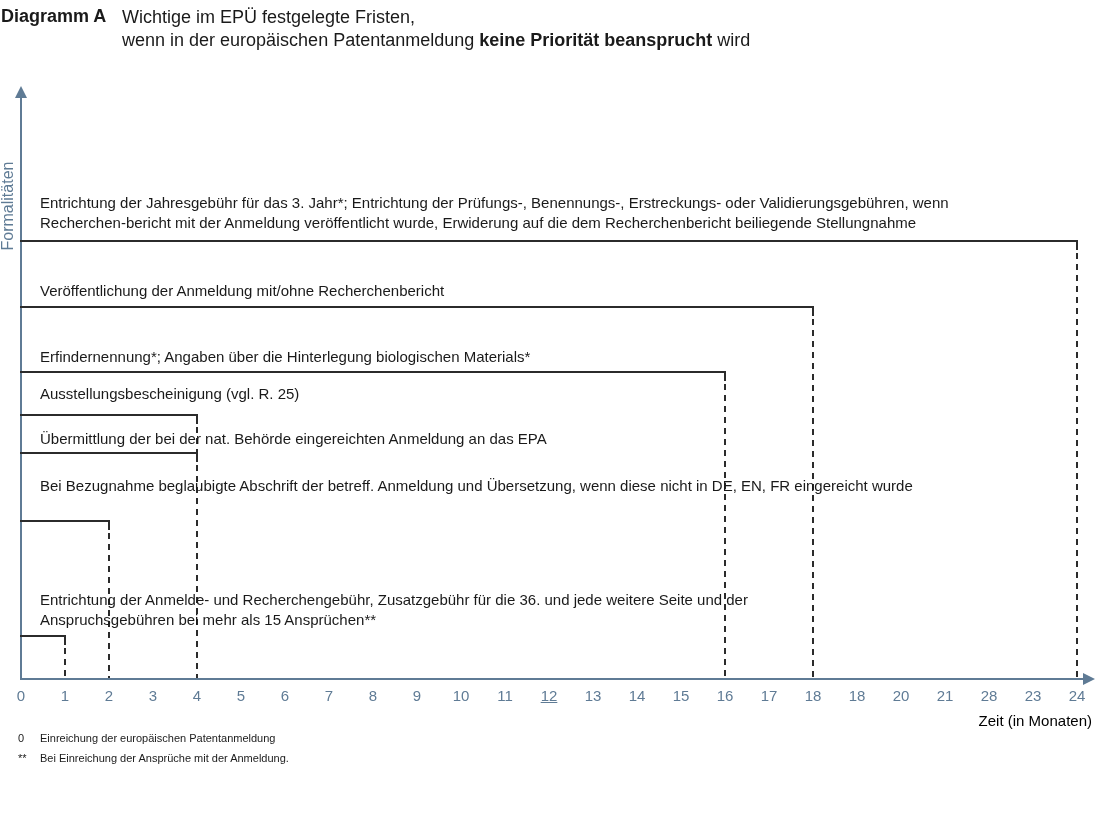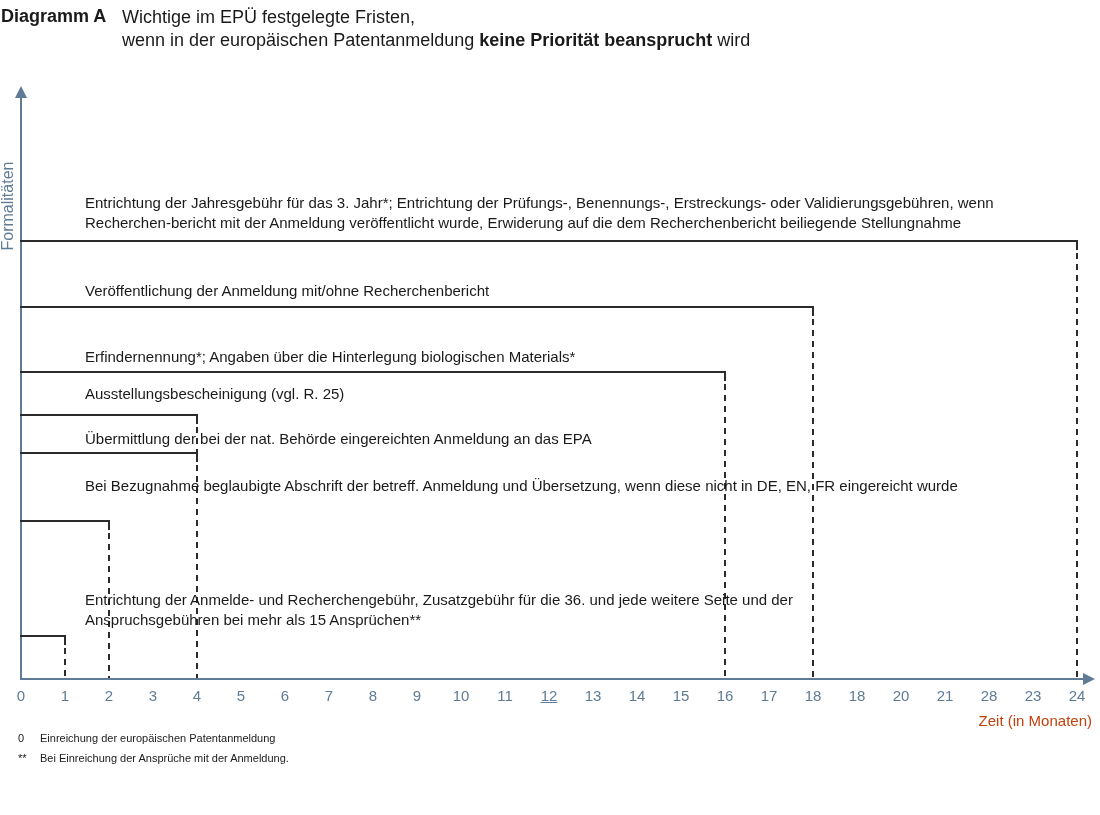--- a/index.html
+++ b/index.html
@@ -11,22 +11,22 @@
   .title-label{position:absolute;left:1px;top:6px;font-size:18px;font-weight:bold;white-space:nowrap;}
   .title-text{position:absolute;left:122px;top:6px;font-size:18px;line-height:23px;white-space:nowrap;}
   .y-axis{position:absolute;left:20px;top:97px;width:2px;height:583px;background:var(--axis);}
   .y-arrow{position:absolute;left:15px;top:86px;width:0;height:0;
     border-left:6px solid transparent;border-right:6px solid transparent;border-bottom:12px solid var(--axis);}
   .y-label{position:absolute;left:-49px;top:197px;width:114px;text-align:center;
     transform:rotate(-90deg);color:var(--axis);font-size:16px;}
   .x-axis{position:absolute;left:20px;top:678px;width:1064px;height:2px;background:var(--axis);}
   .x-arrow{position:absolute;left:1083px;top:673px;width:0;height:0;
     border-top:6px solid transparent;border-bottom:6px solid transparent;border-left:12px solid var(--axis);}
-  .x-label{position:absolute;left:890px;top:712px;width:202px;text-align:right;font-size:15px;color:#c2410c;}
-  .row-label{position:absolute;font-size:15px;line-height:20px;white-space:nowrap;margin-left:45px;}
+  .x-label{position:absolute;left:890px;top:712px;width:202px;text-align:right;font-size:15px;color:#000000;}
+  .row-label{position:absolute;font-size:15px;line-height:20px;white-space:nowrap;}
   .row-line{position:absolute;height:2px;background:var(--line);}
   .row-drop{position:absolute;width:2px;
     background:repeating-linear-gradient(to bottom,var(--line) 0px,var(--line) 6px,transparent 6px,transparent 11px);}
   .row-stub{position:absolute;width:2px;height:8px;background:var(--line);}
   .tick{position:absolute;top:687px;width:32px;text-align:center;font-size:15px;color:var(--axis);}
   .footnotes{position:absolute;left:18px;top:728px;font-size:11px;line-height:20px;white-space:nowrap;}
   .fn-marker{display:inline-block;width:22px;}
 </style>
 </head>
 <body>

